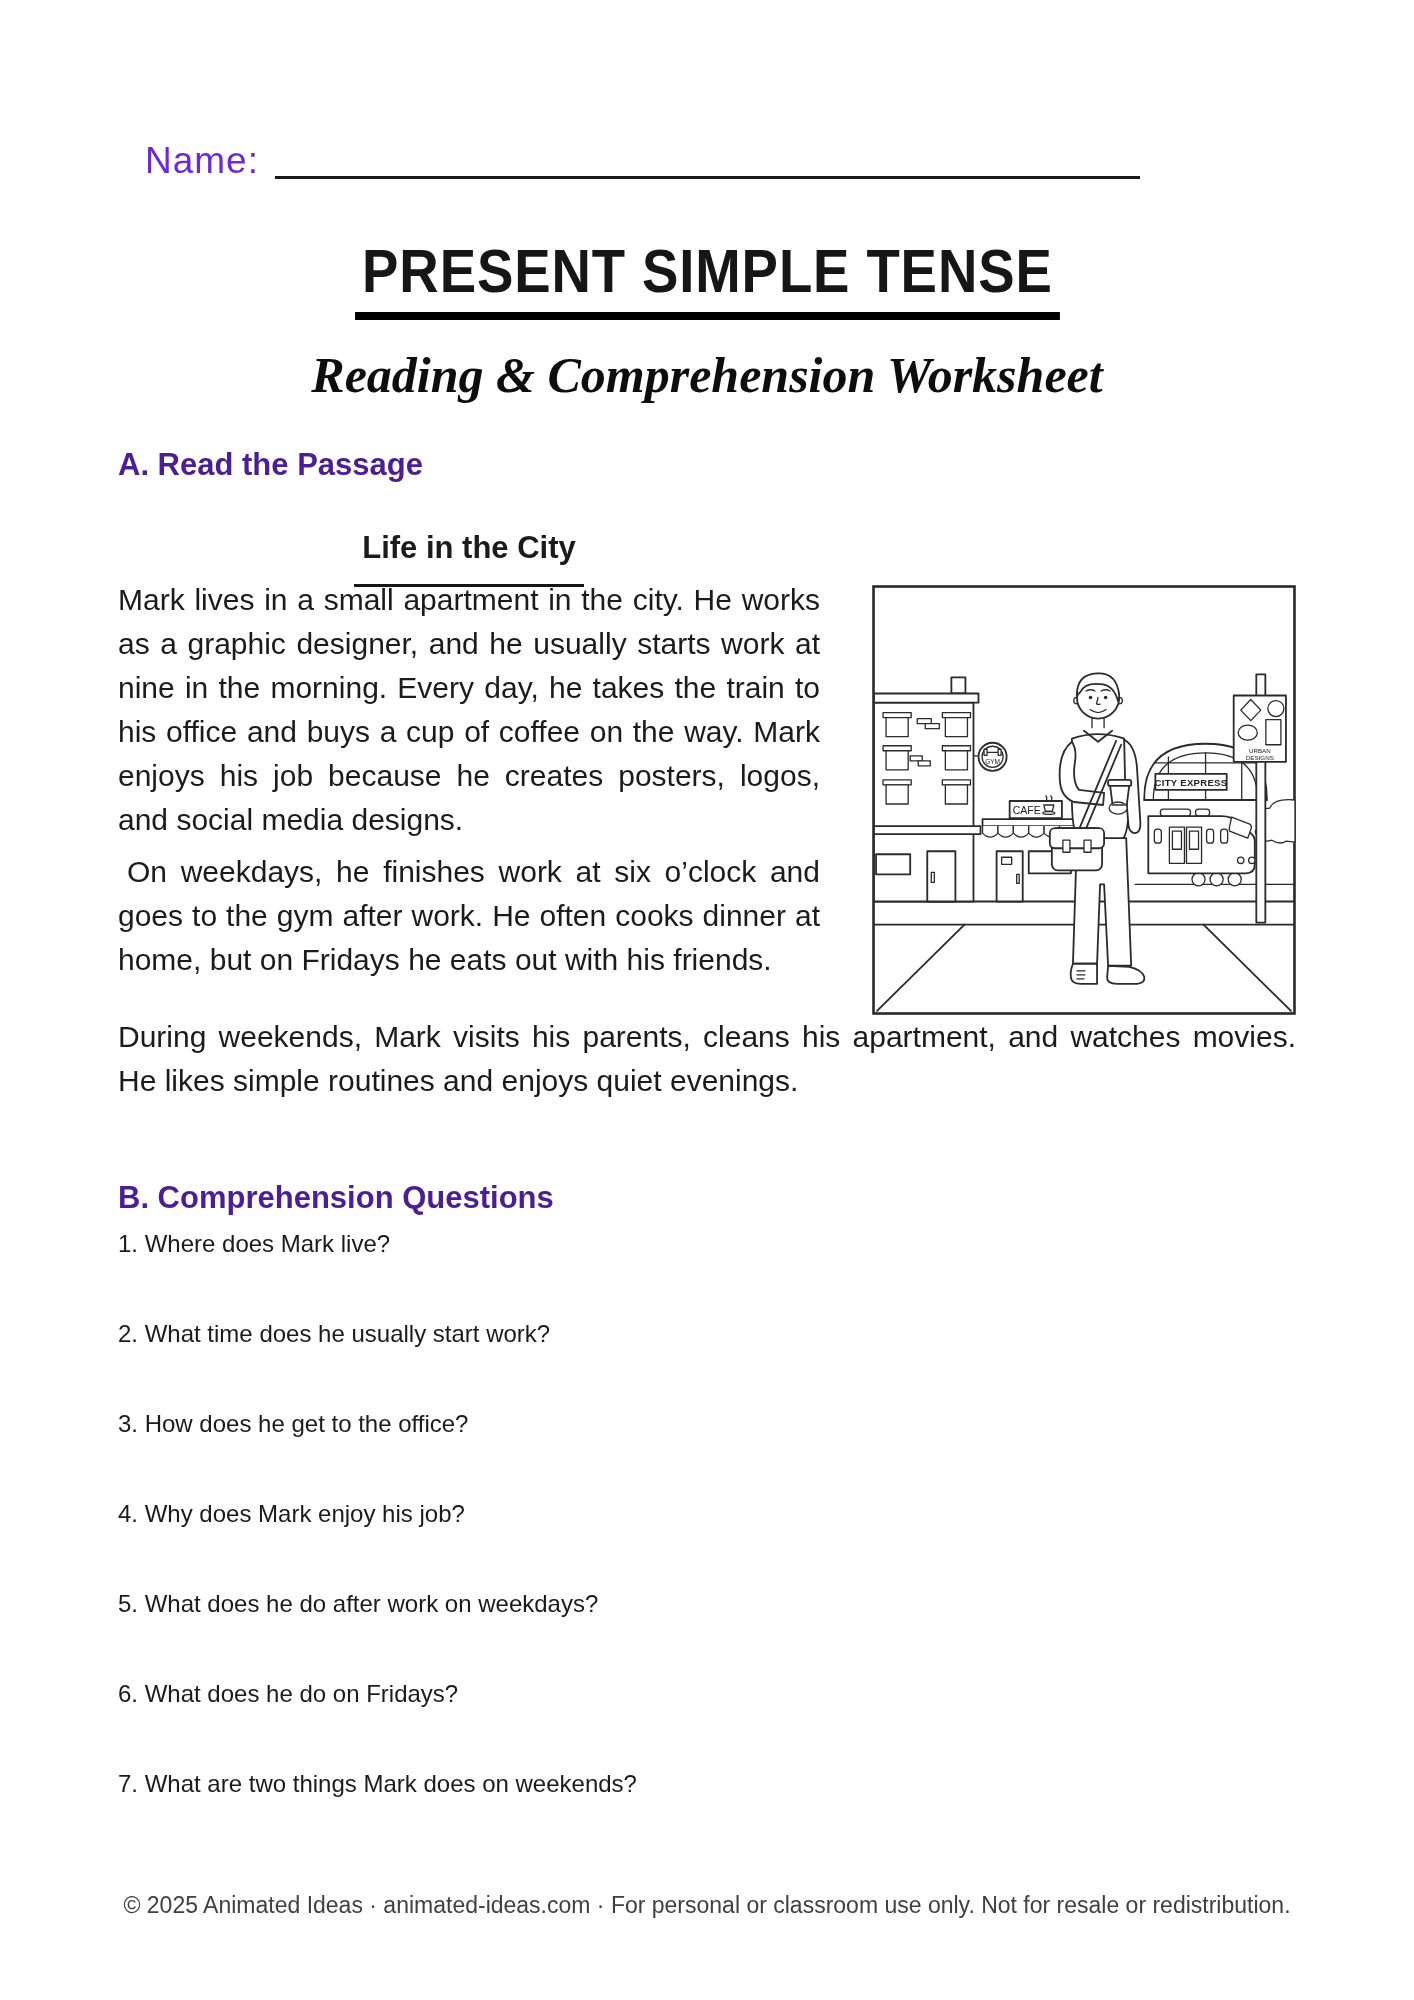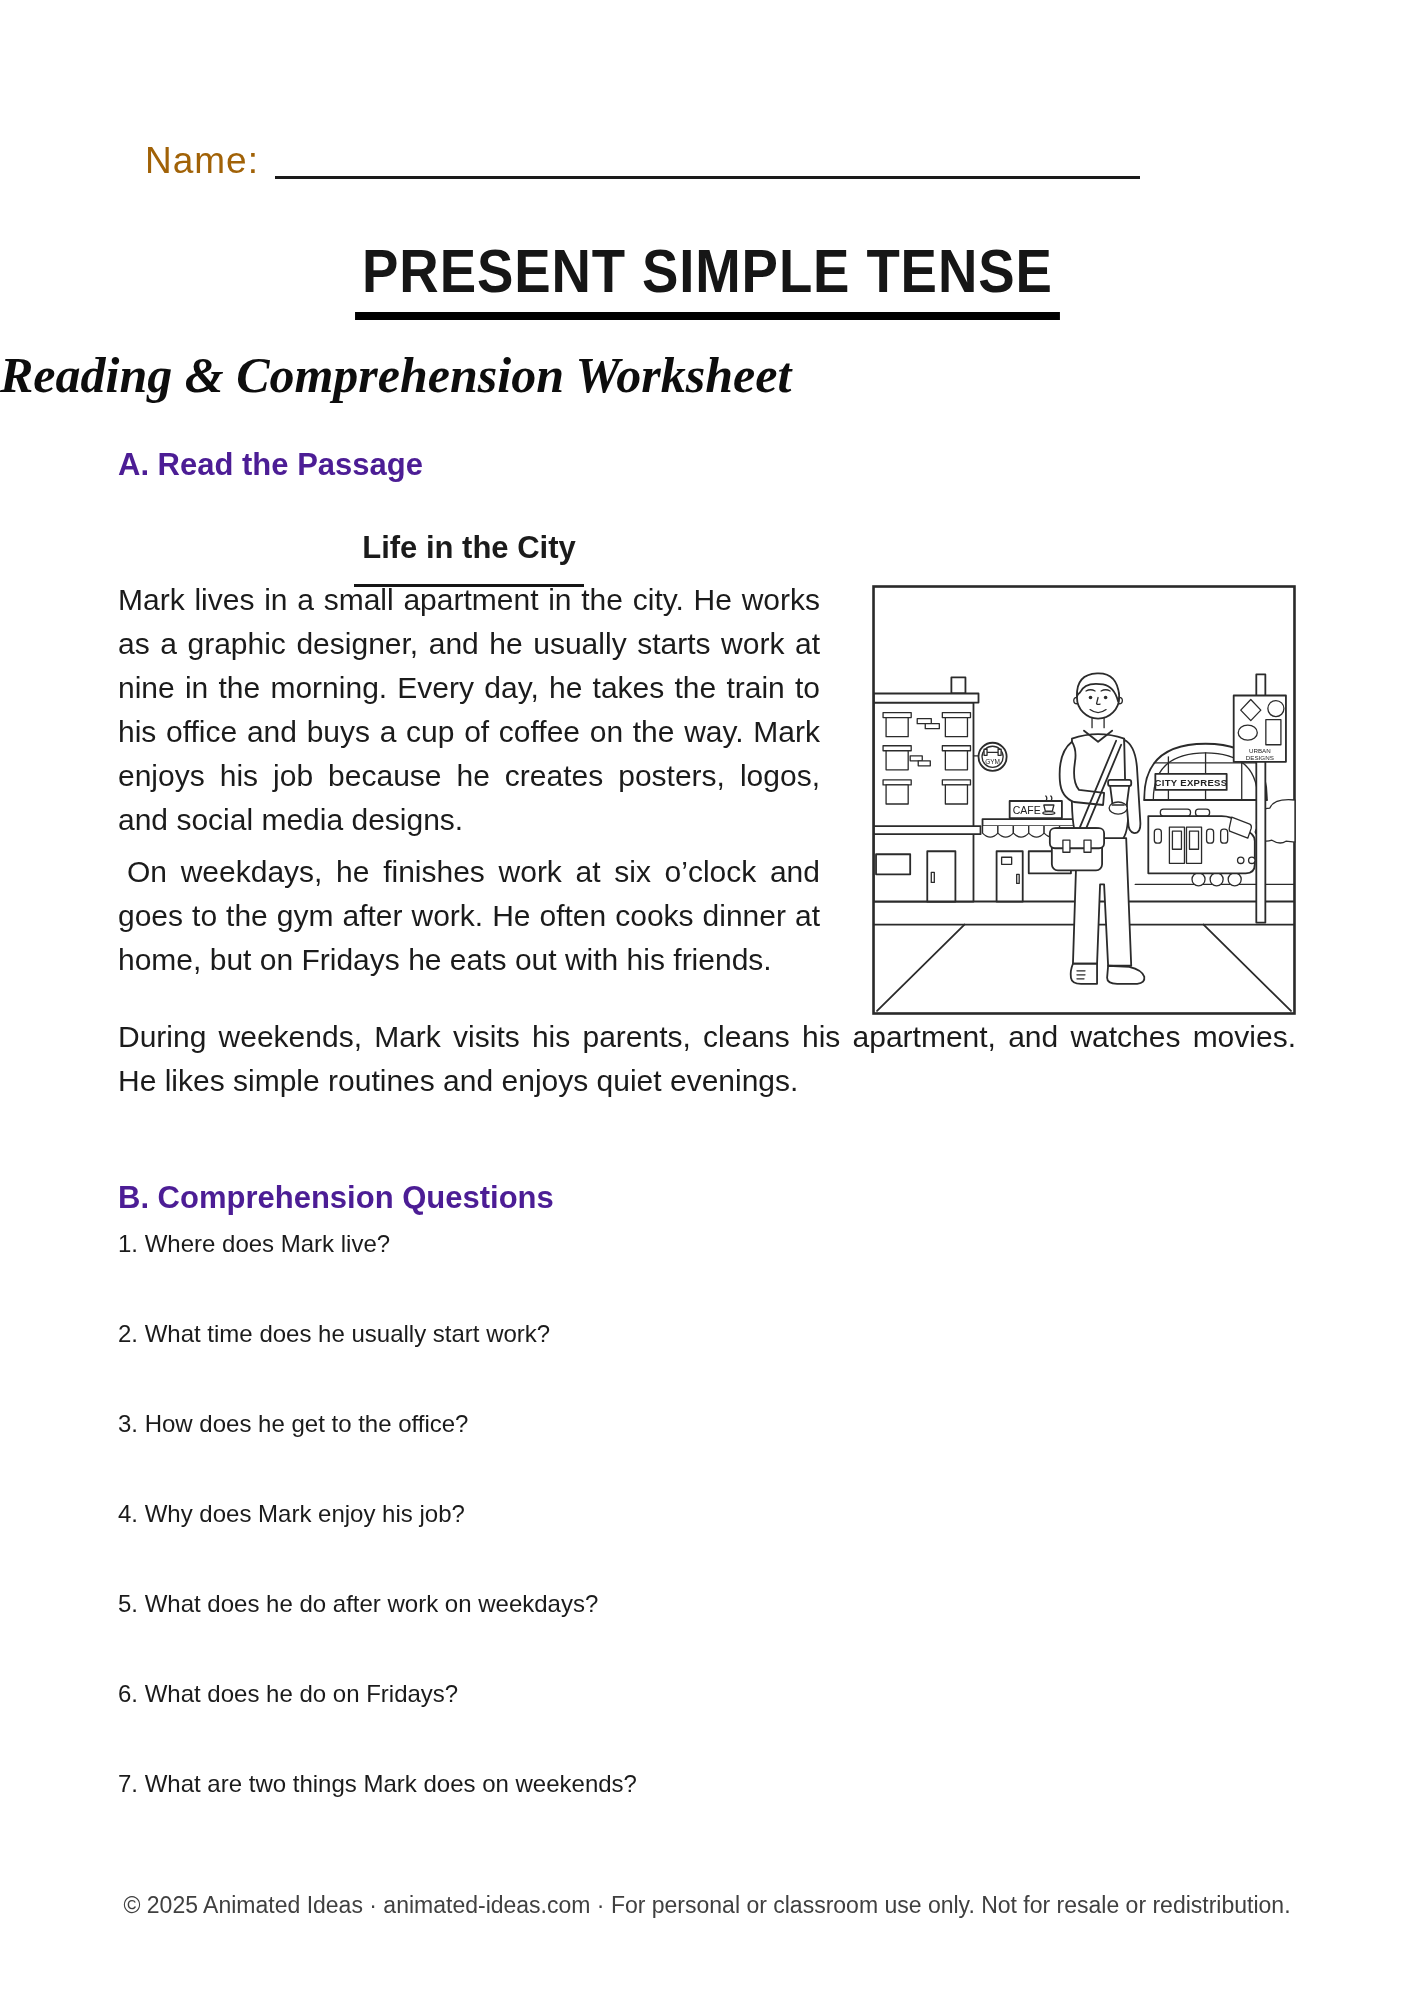--- a/index.html
+++ b/index.html
@@ -4,34 +4,34 @@
 <style>
   html,body { margin:0; padding:0; background:#ffffff; }
   .page {
     position:relative; width:1414px; height:2000px; background:#fff;
     color:#161616; font-family:"Liberation Sans","DejaVu Sans",sans-serif;
     overflow:hidden;
   }
 
   
   .name-row { position:absolute; top:138px; left:145px; display:flex; align-items:flex-end; }
-  .name-label { font-size:37px; font-weight:400; color:#a16207; letter-spacing:1px; line-height:1; }
+  .name-label { font-size:37px; font-weight:400; color:#6d28d9; letter-spacing:1px; line-height:1; }
   .name-line { width:865px; height:38px; border-bottom:3px solid #1a1a1a; margin-left:16px; }
 
   
   .title-wrap { position:absolute; top:240px; left:0; width:100%; text-align:center; }
   .title {
     display:inline-block; font-weight:700; font-size:62px; line-height:1;
     letter-spacing:1px; padding:0 8px 10px; border-bottom:8px solid #000;
     transform:scaleX(0.88); transform-origin:center;
   }
 
   
   .subtitle {
-    position:absolute; top:348px; left:0; width:100%; 
+    position:absolute; top:348px; left:0; width:100%; text-align:center;
     font-family:"Liberation Serif","DejaVu Serif",serif; font-style:italic;
     font-weight:700; font-size:50px; line-height:1.1; color:#0d0d0d;
   }
 
   .section-heading { position:absolute; left:118px; font-size:31px; font-weight:700; color:#4c1d95; }
   .heading-a { top:447px; }
   .heading-b { top:1180px; }
 
   
   .passage {

